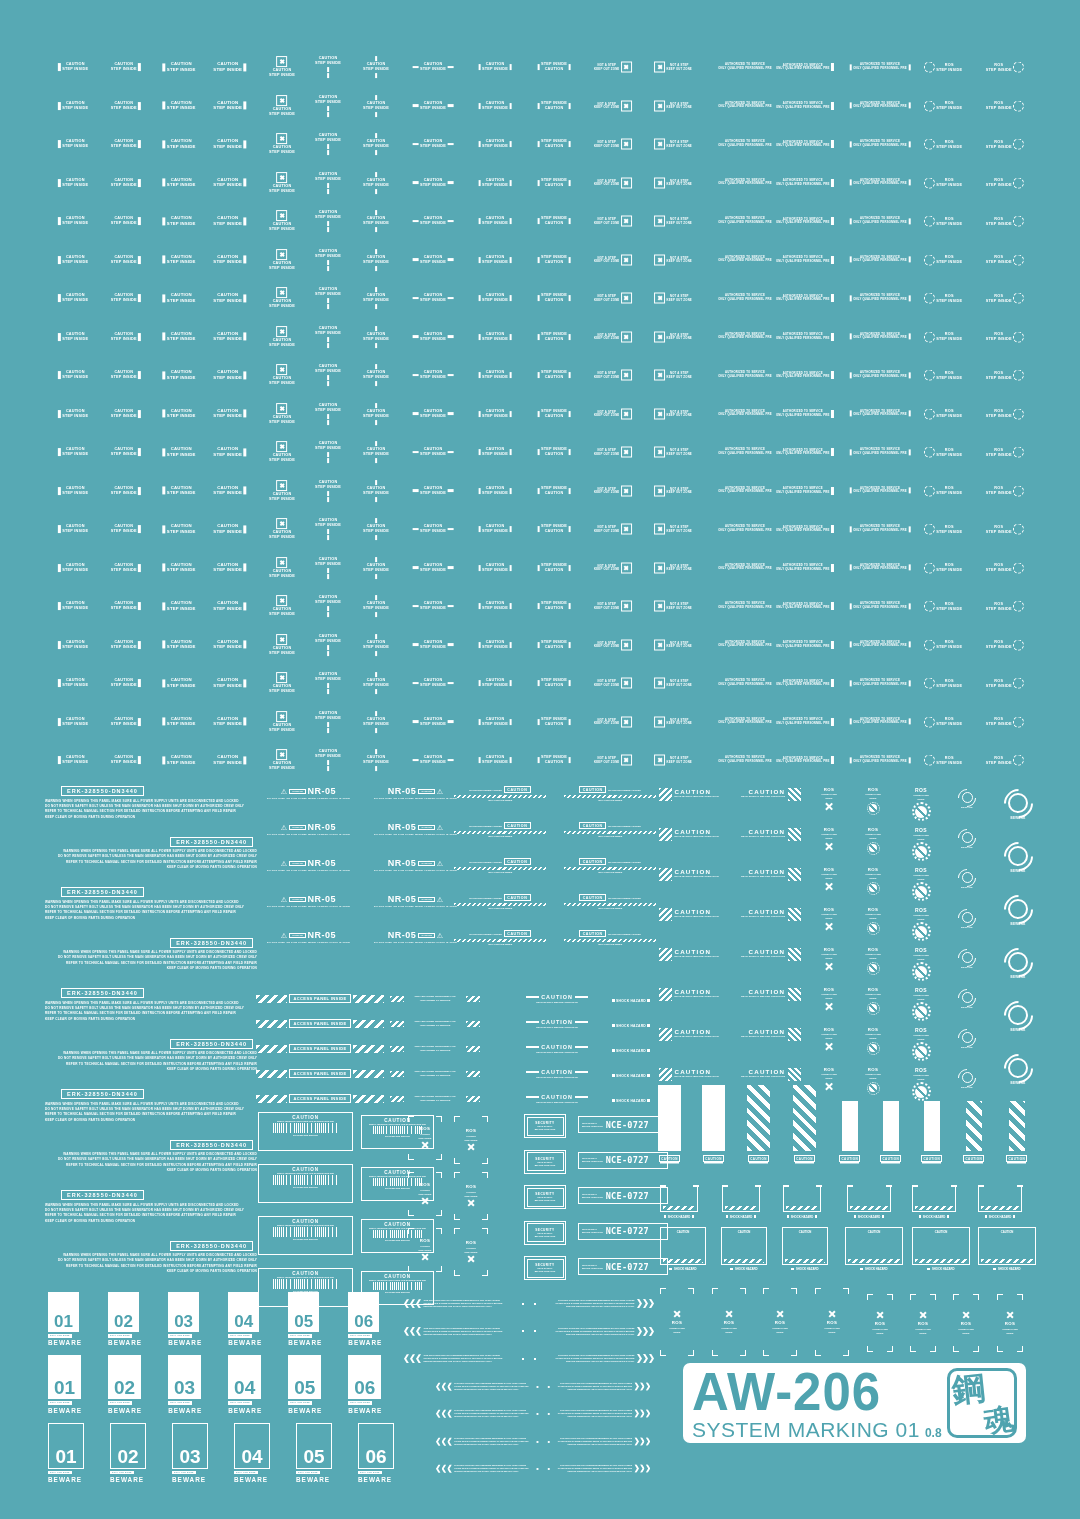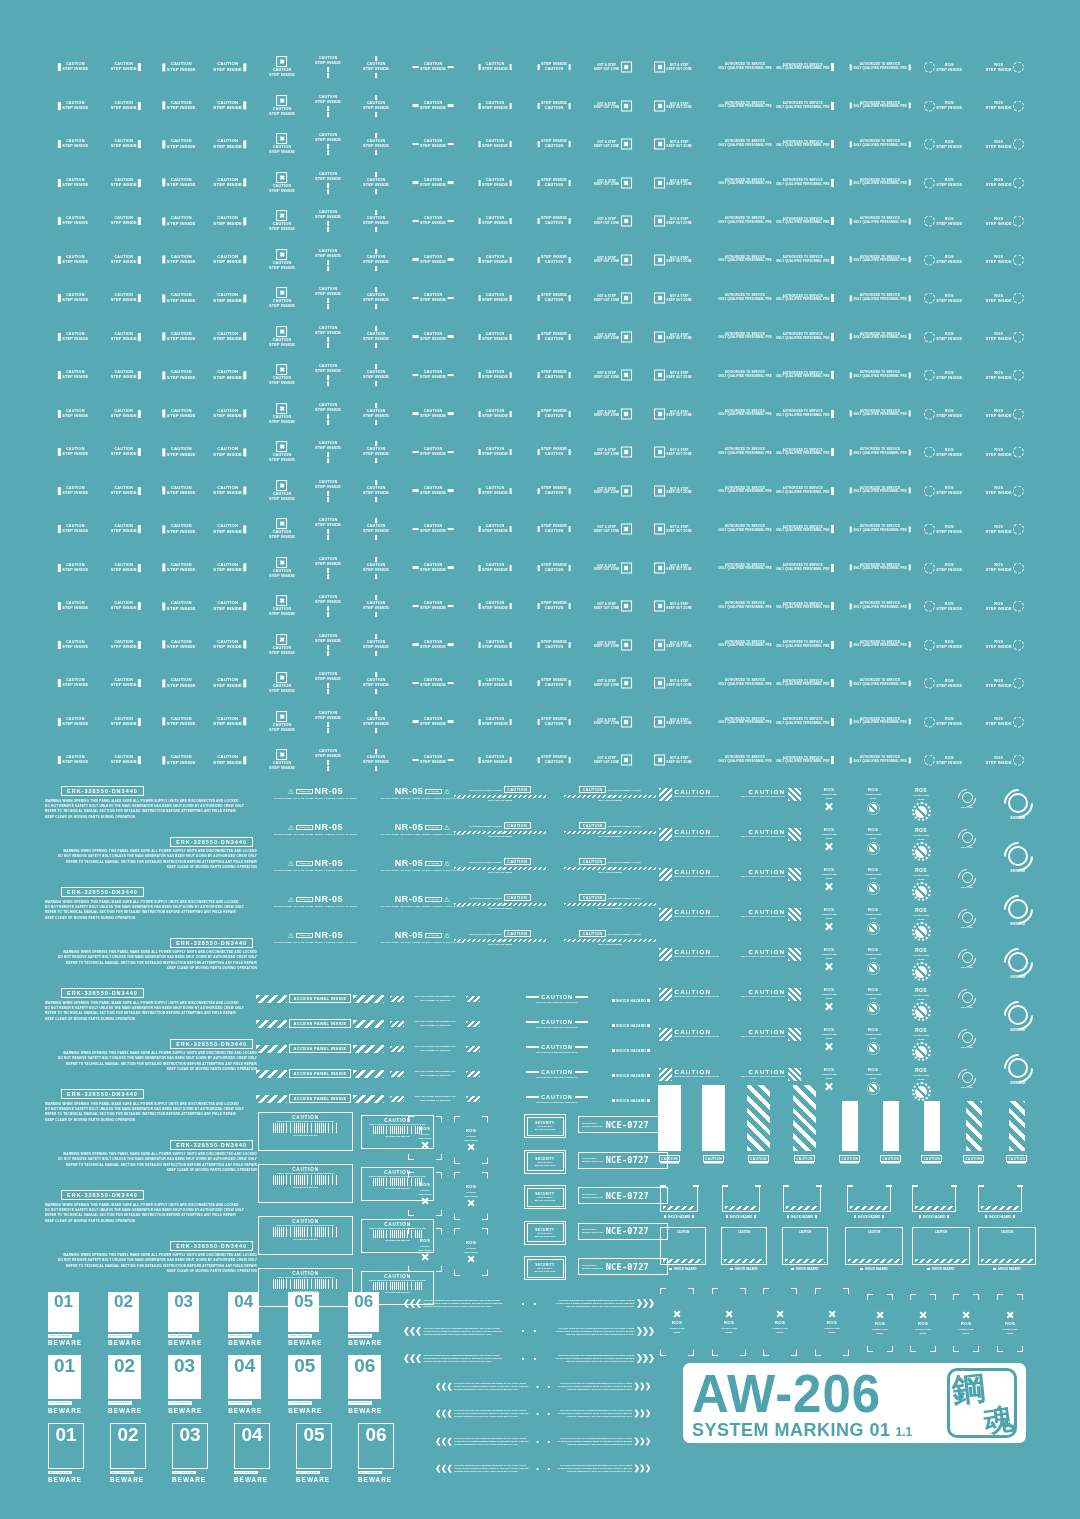--- a/index.html
+++ b/index.html
@@ -31,21 +31,21 @@
 .c8{left:393px}.c9{left:455px}.c10{left:514px}.c11{left:573px}.c12{left:633px}.c13{left:705px}
 .c14{left:765px}.c15{left:840px}.c16{left:903px}.c17{left:965px}
 
 #erk{left:45px;top:786px;width:212px}
 .erk-block{height:50.5px;display:flex;flex-direction:column}
 .erk-code{border:1px solid var(--ink);font-size:5.5px;font-weight:bold;letter-spacing:1px;padding:1px 5px;width:max-content;margin:0 0 2.5px 16px}
 .erk-lines{font-size:3.1px;font-weight:bold;line-height:1.75;letter-spacing:.2px}
 .erk-block:nth-child(even){align-items:flex-end;text-align:right}
 .erk-block:nth-child(even) .erk-code{margin:0 4px 2.5px 0}
 
-#nr{left:268px;top:786px;width:202px}
+#nr{left:261px;top:786px;width:202px}
 .nr-row{height:36px;display:flex;gap:12px}
 .nr-u{width:95px}
 .nr-top{display:flex;align-items:center;justify-content:center;gap:2px}
 .nr-u.right .nr-top{flex-direction:row-reverse}
 .warn{font-size:7px;line-height:1}
 .cbox{border:.8px solid var(--ink);font-size:2.3px;font-weight:bold;padding:.5px 2px}
 .nr-name{font-size:9px;font-weight:bold;letter-spacing:.5px}
 .nr-line{font-size:2.4px;font-weight:bold;text-align:center;margin-top:1px;letter-spacing:.2px}
 
 #ce{left:452px;top:786px;width:208px}
@@ -174,21 +174,21 @@
 .rbx-l{width:34px;height:68px}
 .rbx-s{width:26px;height:58px;top:6px}
 #rb .rbx-l:nth-child(1){left:5px}#rb .rbx-l:nth-child(2){left:57px}
 #rb .rbx-l:nth-child(3){left:108px}#rb .rbx-l:nth-child(4){left:160px}
 #rb .rbx-s:nth-child(5){left:212px}#rb .rbx-s:nth-child(6){left:255px}
 #rb .rbx-s:nth-child(7){left:298px}#rb .rbx-s:nth-child(8){left:342px}
 
 #bw{left:48px;top:1292px;width:362px}
 .bw-row{display:flex;gap:26px;margin-bottom:9px}
 .bw-cell{display:flex;flex-direction:column;align-items:flex-start}
-.bw-box{background:var(--ink);color:var(--teal);display:flex;align-items:flex-start;justify-content:center;font-weight:800}
+.bw-box{background:var(--ink);color:var(--teal);display:flex;align-items:flex-end;justify-content:center;font-weight:800}
 .bw-row.r1 .bw-box{width:31px;height:40px;font-size:17px}
 .bw-row.r2 .bw-box{width:33px;height:44px;font-size:19px}
 .bw-row.r3 .bw-box{width:34px;height:44px;font-size:19px;background:transparent;border:1.6px solid var(--ink);color:var(--ink)}
 .bw-strip{background:var(--ink);color:var(--teal);font-size:2px;font-weight:bold;line-height:3.8px;height:3.8px;margin:2px 0 1.5px;padding:0 2px;letter-spacing:.3px;width:max-content}
 .bw-cap{font-size:6.4px;font-weight:bold;letter-spacing:1px}
 
 #cv{left:404px;top:1290px;width:262px}
 .chv-row{height:27.5px;position:relative;display:flex;align-items:center;gap:10px}
 .chv-row:nth-child(n+4){padding-left:34px;transform:scale(.94);transform-origin:left center}
 .cv-u{display:flex;align-items:center;gap:2.5px;width:120px}
@@ -196,21 +196,21 @@
 .cv-u.r .cv-t{text-align:right}
 .chvs{display:flex;gap:1px;flex:none}
 .chv{width:5px;height:9px;background:var(--ink);clip-path:polygon(100% 0,55% 0,0 50%,55% 100%,100% 100%,45% 50%)}
 .cv-u.r .chv{transform:rotate(180deg)}
 .cv-sq{width:2.2px;height:2.2px;background:var(--ink);flex:none}
 
 #logo{left:683px;top:1363px;width:343px;height:80px;background:var(--ink);border-radius:7px;display:flex;align-items:center;padding:5px 9px;box-sizing:border-box;color:var(--teal)}
 .logo-col{display:flex;flex-direction:column;line-height:1}
 .logo-code{font-size:51px;font-weight:800;letter-spacing:1px;transform:scaleY(1.04)}
 .logo-sub{display:flex;align-items:baseline;gap:5px;margin-top:2px}
-.logo-subt{font-size:18px;font-weight:bold;letter-spacing:.5px}
+.logo-subt{font-size:21px;font-weight:normal;letter-spacing:.5px}
 .logo-ver{font-size:12px;font-weight:bold}
 .seal{width:64px;height:64px;border:3px solid var(--teal);border-radius:10px;position:relative;margin-left:auto;flex:none}
 .seal span{position:absolute;font-family:"DejaVu Serif",serif;font-weight:bold}
 .seal .s1{left:2px;top:-4px;font-size:33px;transform:rotate(-6deg)}
 .seal .s2{right:0;bottom:-6px;font-size:30px;transform:rotate(-8deg)}
 #web{left:683px;top:1446px;width:360px;display:flex;align-items:center}
 .web-t{font-size:21px;font-weight:800;letter-spacing:2.5px;white-space:nowrap}
 .web-st{width:150px;height:17px;margin-left:4px;background:repeating-linear-gradient(115deg,var(--ink) 0 9px,transparent 9px 19px)}
 </style>
 </head>
@@ -4338,21 +4338,21 @@
           </span>
         </div>
 </div>
 </div>
 
   <div id="logo" class="abs">
     <div class="logo-col">
       <div class="logo-code">AW-206</div>
       <div class="logo-sub">
           <span class="logo-subt">SYSTEM MARKING 01</span>
-          <span class="logo-ver">1.1</span>
+          <span class="logo-ver">0.8</span>
         </div>
     </div>
     <div class="seal">
         <span class="s1">鋼</span>
         <span class="s2">魂</span>
       </div>
   </div>
 </div>
 
 </body></html>

